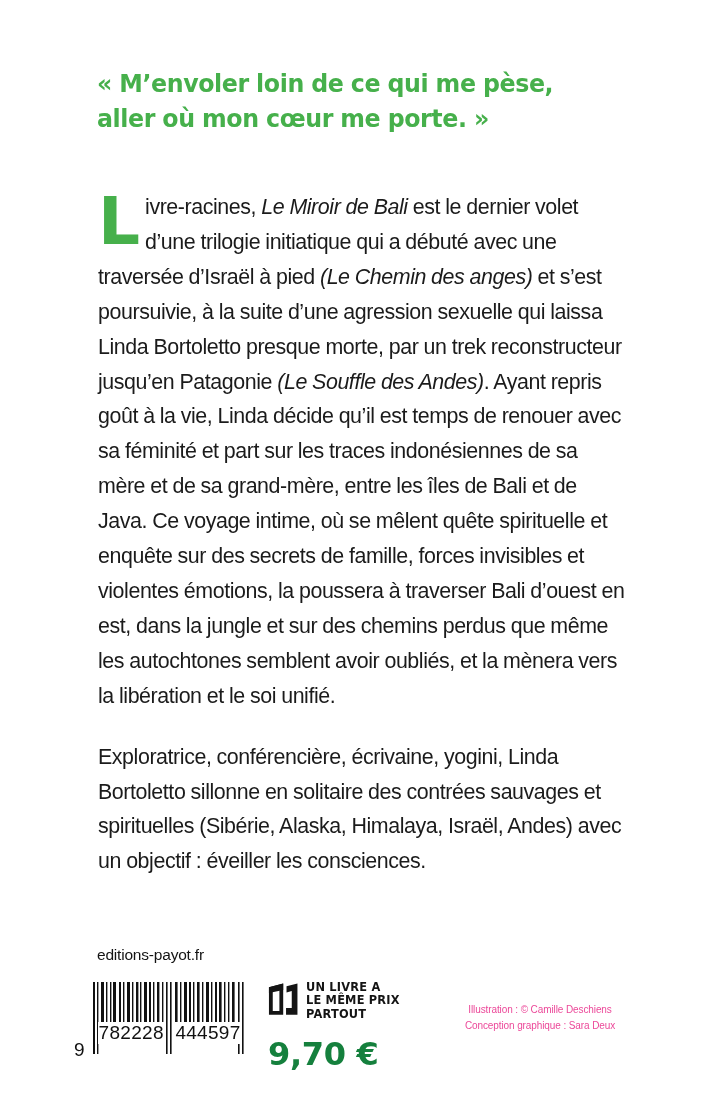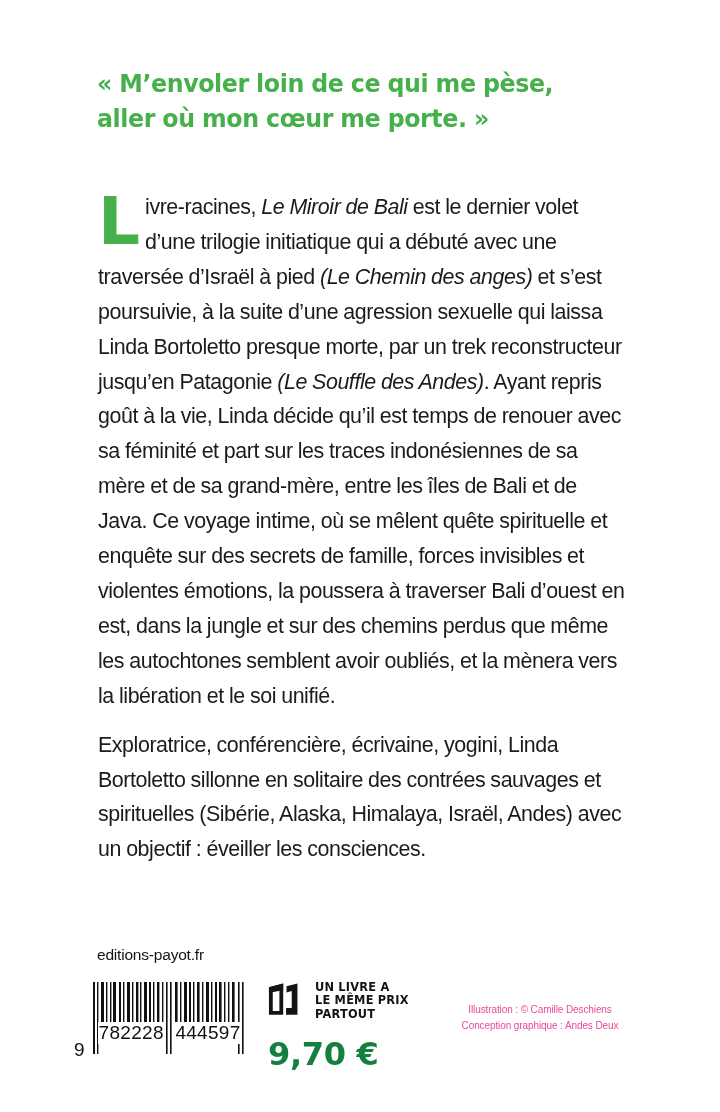--- a/index.html
+++ b/index.html
@@ -66,21 +66,21 @@
     font-weight: bold;
     font-size: 66px;
     line-height: 52px;
     margin: 6px 7px 0 0;
     letter-spacing: -2px;
   }
   .para em, .para .ital {
     font-style: italic;
   }
   .para-bio {
-    margin-top: 14px;
+    margin-top: 26px;
   }
 
   
   .footer {
     position: absolute;
     left: 0;
     top: 946px;
     width: 720px;
     height: 166px;
   }
@@ -143,21 +143,20 @@
   
   .price-block {
     position: absolute;
     left: 268px;
     top: 35px;
     width: 175px;
   }
   .pill-row {
     display: flex;
     align-items: flex-start;
-    gap: 9px;
   }
   .pill-logo {
     width: 38px;
     height: 37px;
     flex: 0 0 auto;
     margin-top: 1px;
   }
   .pill-text {
     font-family: "DejaVu Sans", sans-serif;
     font-weight: bold;
@@ -266,17 +265,17 @@
         </svg>
         <div class="pill-text">UN LIVRE A
 LE MÊME PRIX
 PARTOUT</div>
       </div>
       <div class="price">9,70 €</div>
     </div>
 
     <div class="credits">
       <div>Illustration : © Camille Deschiens</div>
-      <div>Conception graphique : Andes Deux</div>
+      <div>Conception graphique : Sara Deux</div>
     </div>
 
   </div>
 </div>
 
 </body></html>

